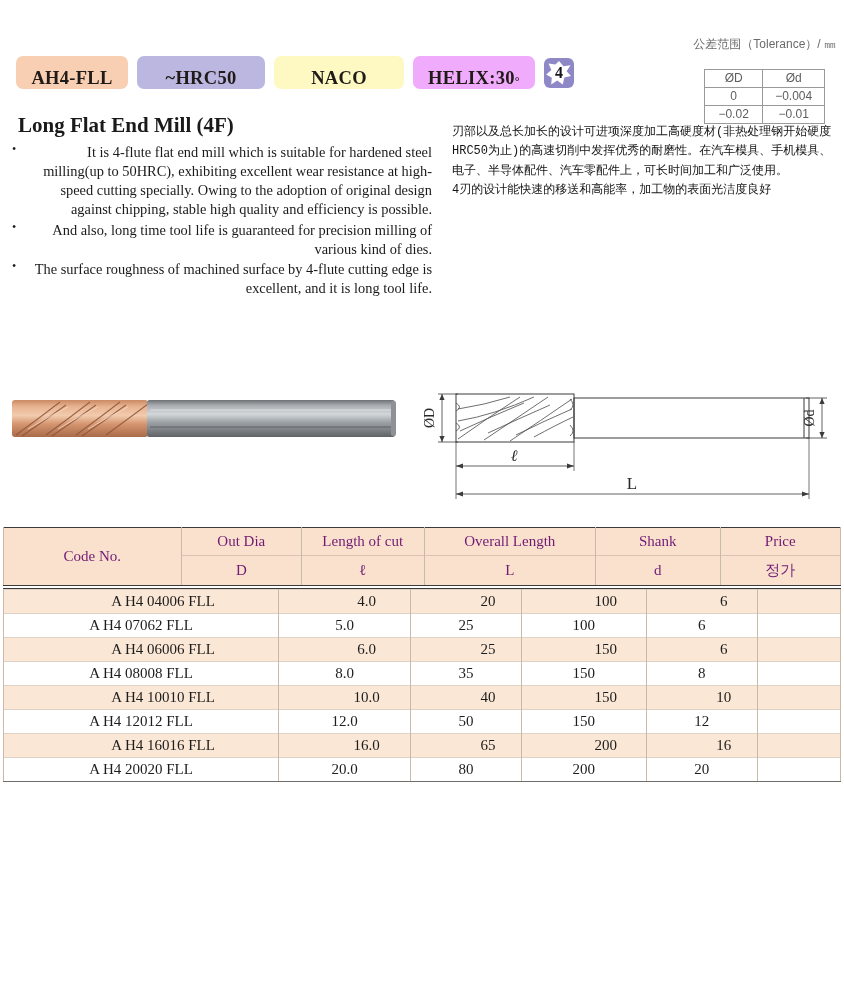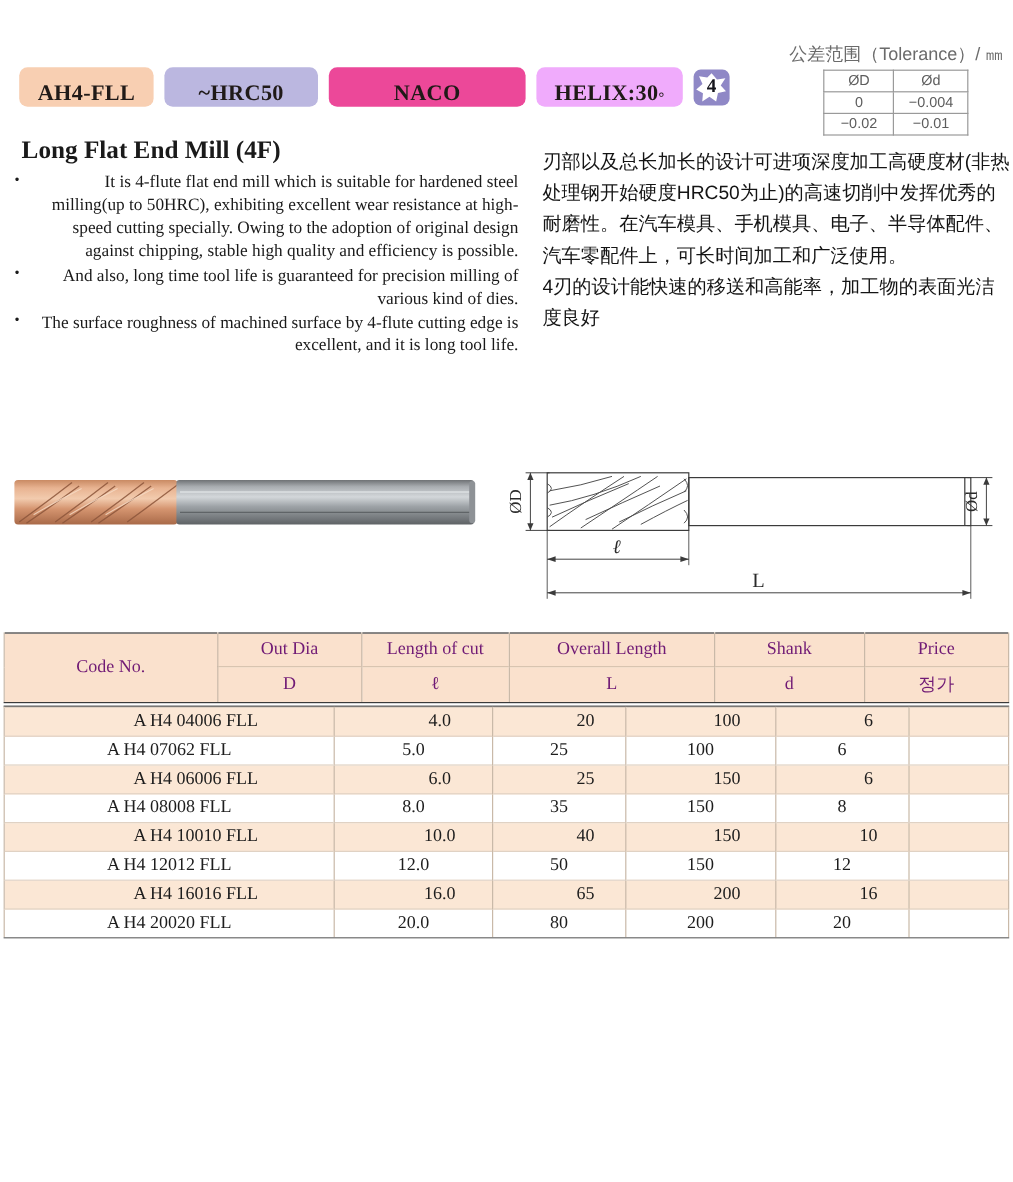--- a/index.html
+++ b/index.html
@@ -22,21 +22,21 @@
   }
   .badge {
     height: 33px; border-radius: 7px;
     display: flex; align-items: flex-end; justify-content: center;
     font-weight: bold; font-size: 18.5px;
     color: #201a18; letter-spacing: .3px;
     font-family: "Liberation Serif", serif;
   }
   .badge-code  { width: 112px; background: #f8cfb2; }
   .badge-hrc   { width: 128px; background: #bbb7e0; }
-  .badge-naco  { width: 164px; background: #ec4899; }
+  .badge-naco  { width: 130px; background: #fef9c3; }
   .badge-helix { width: 122px; background: #f0abfc; }
   .badge-helix .deg { font-size: 12px; vertical-align: super; }
 
   .flute-badge {
     width: 30px; height: 30px; border-radius: 6px;
     background: #8f88c6; position: relative;
     display: flex; align-items: center; justify-content: center;
   }
   .flute-badge svg { position: absolute; inset: 0; }
   .flute-badge .num {
@@ -44,23 +44,23 @@
     font-size: 16px; font-weight: bold; color: #16161c;
     font-family: "Liberation Serif", serif;
   }
 
   
   .tolerance-wrap {
     position: absolute; right: 8px; top: 36px;
     text-align: center;
   }
   .tolerance-title {
-    font-size: 15px; color: #6b6b6b;
+    font-size: 12px; color: #6b6b6b;
     font-family: "Liberation Sans", sans-serif;
-    margin-bottom: 3px; white-space: nowrap;
+    margin-bottom: 16px; white-space: nowrap;
   }
   table.tolerance {
     border-collapse: collapse; margin: 0 auto;
     font-size: 12px; color: #5d5d5d;
     font-family: "Liberation Sans", sans-serif;
   }
   table.tolerance td {
     border: 1px solid #9a9a9a;
     padding: 1px 12px; text-align: center; line-height: 1.25;
     min-width: 58px;
@@ -83,22 +83,22 @@
     list-style: none; position: relative;
     padding-left: 11px; margin-bottom: 1px; text-align: right;
   }
   .bullets li::before {
     content: "•"; position: absolute; left: 0; top: -1px; font-size: 12px;
   }
   .bullets ul { margin: 0; padding: 0; }
 
   .desc-cn {
     position: absolute; left: 452px; top: 18px; width: 390px;
-    font-size: 16px; line-height: 1.62; color: #141414;
-    font-family: Liberation Sans, sans-serif;
+    font-size: 12px; line-height: 1.62; color: #141414;
+    font-family: Liberation Mono, monospace;
   }
   .desc-cn p { margin: 0; }
 
   
   .figure-zone { position: relative; height: 150px; }
 
   .photo { position: absolute; left: 8px; top: 8px; }
   .drawing { position: absolute; left: 424px; top: 0px; }
 
   

